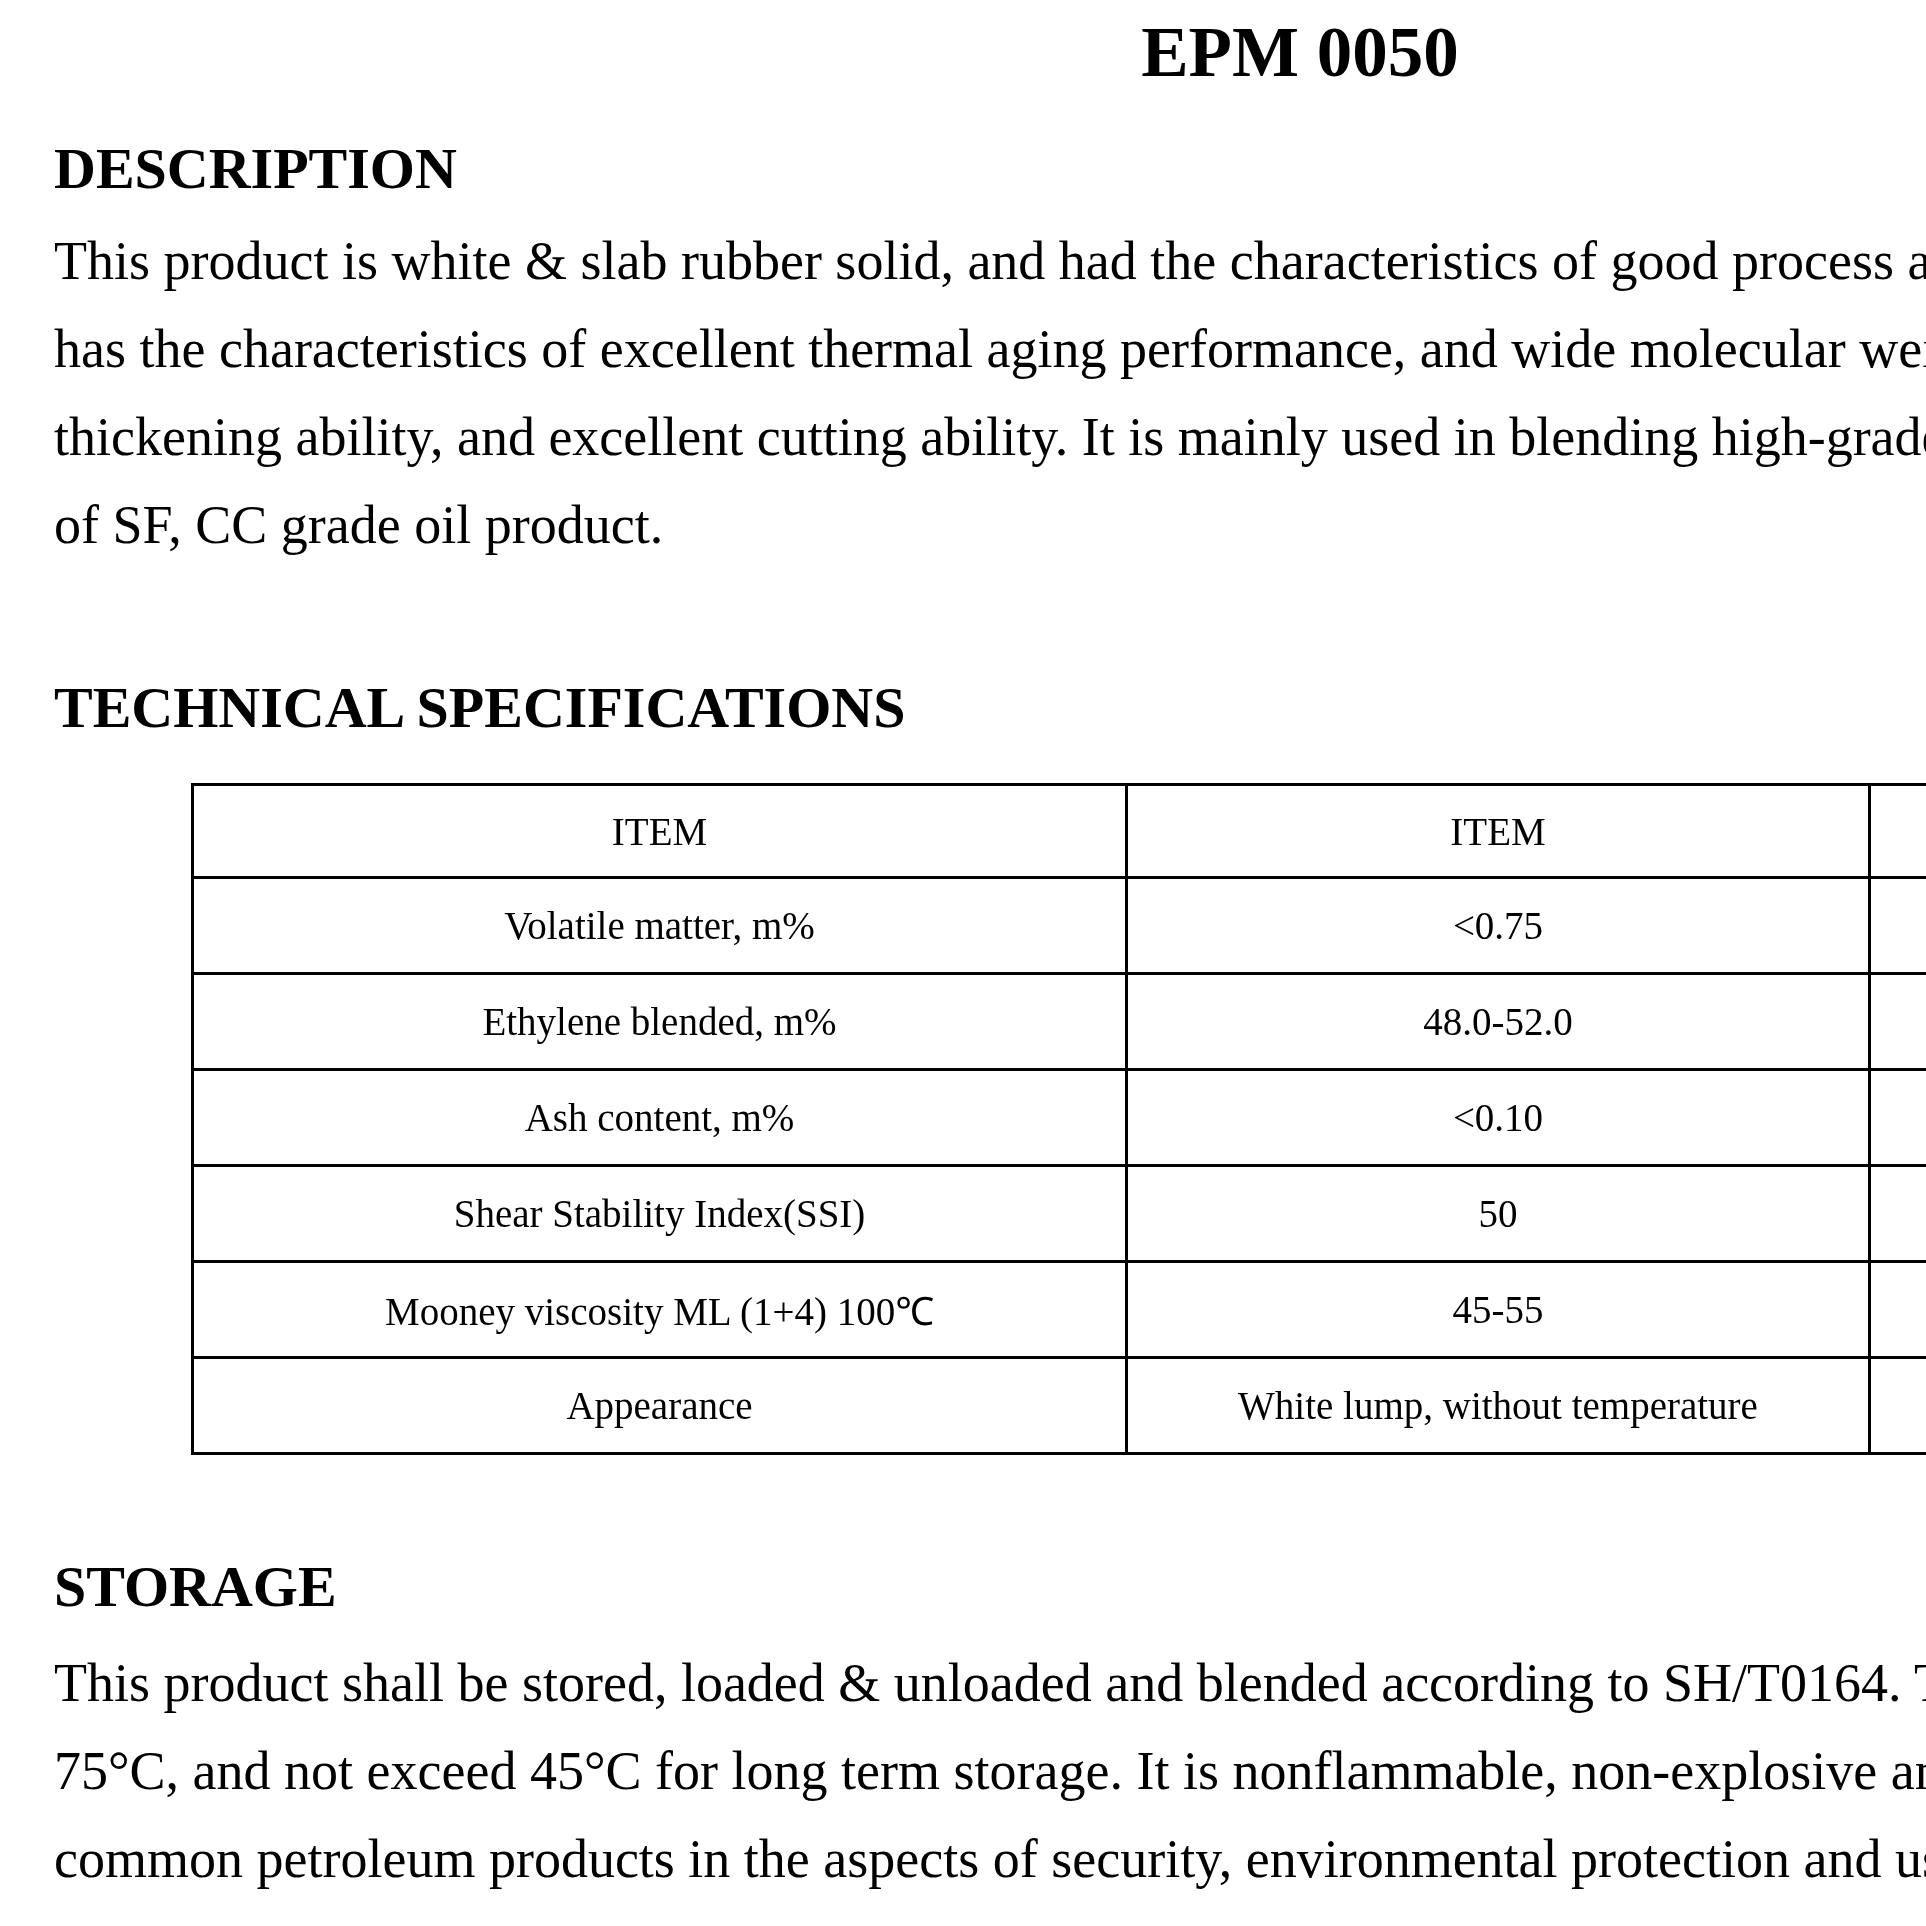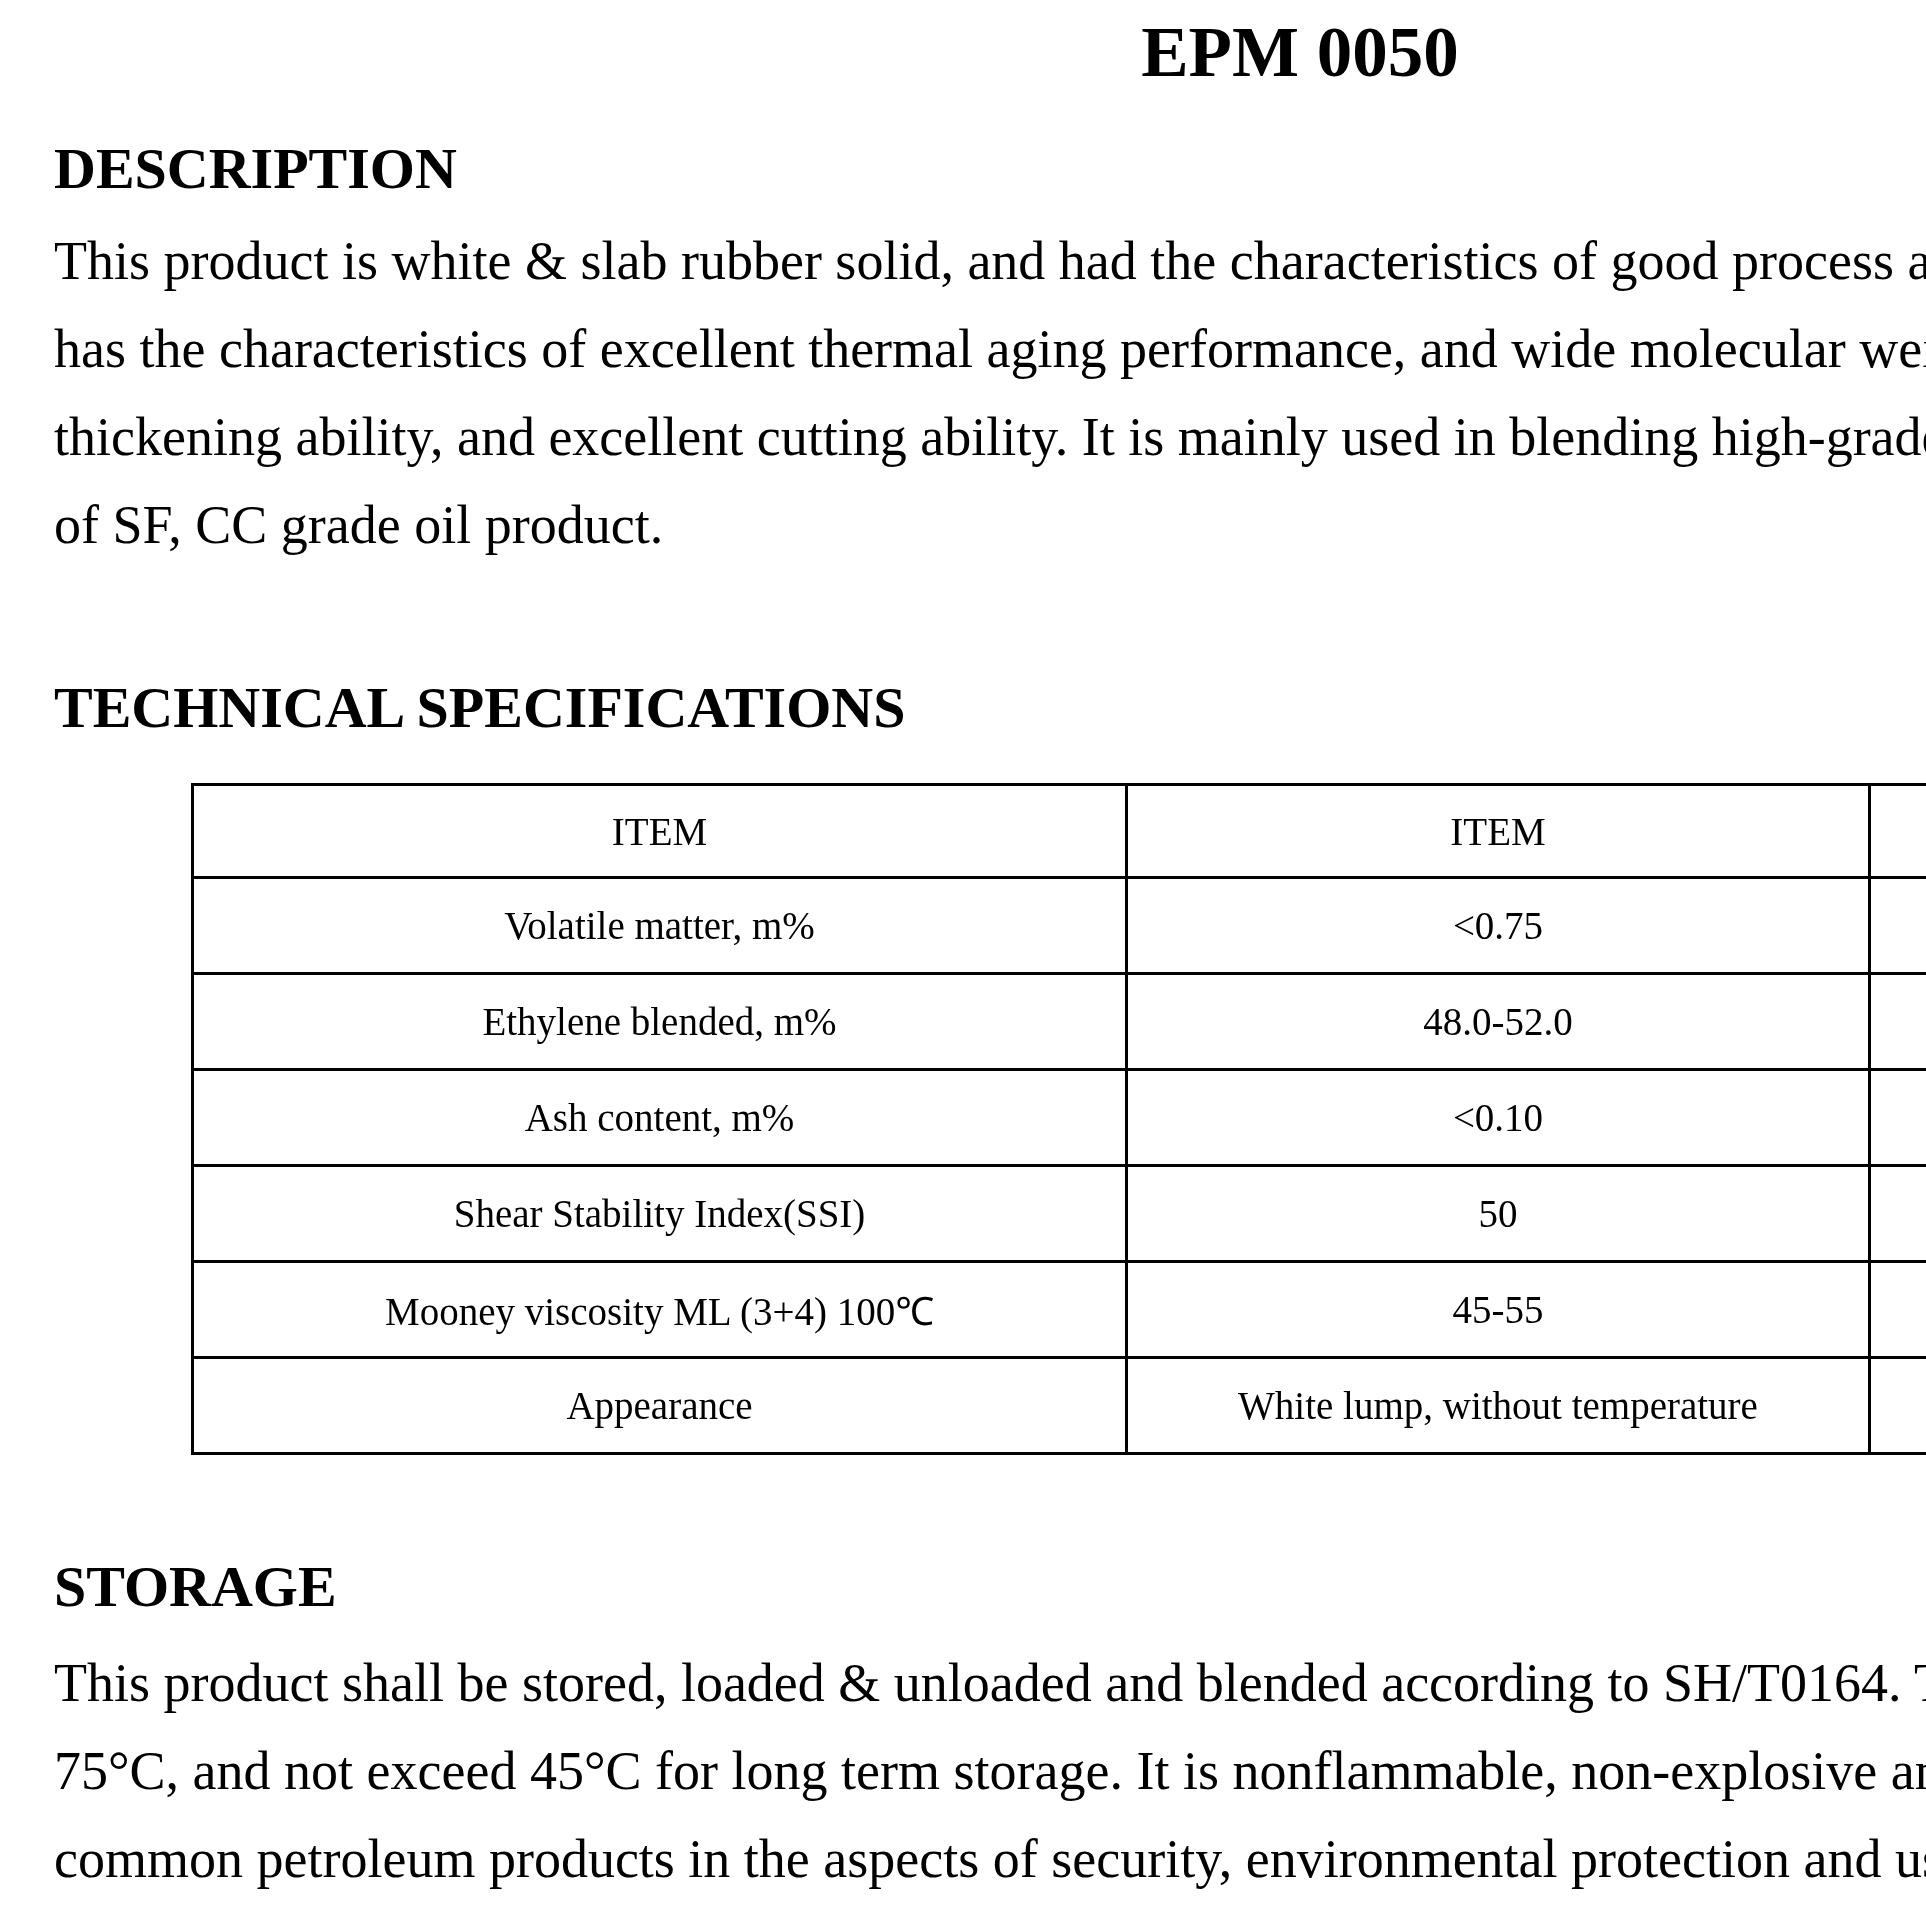--- a/index.html
+++ b/index.html
@@ -117,21 +117,21 @@
         <td>Ash content, m%</td>
         <td>&lt;0.10</td>
         <td>0.04</td>
       </tr>
       <tr>
         <td>Shear Stability Index(SSI)</td>
         <td>50</td>
         <td>43</td>
       </tr>
       <tr>
-        <td>Mooney viscosity ML (3+4) 100℃</td>
+        <td>Mooney viscosity ML (1+4) 100℃</td>
         <td>45-55</td>
         <td>53</td>
       </tr>
       <tr>
         <td>Appearance</td>
         <td>White lump, without temperature</td>
         <td>Comform</td>
       </tr>
     </tbody>
   </table>

